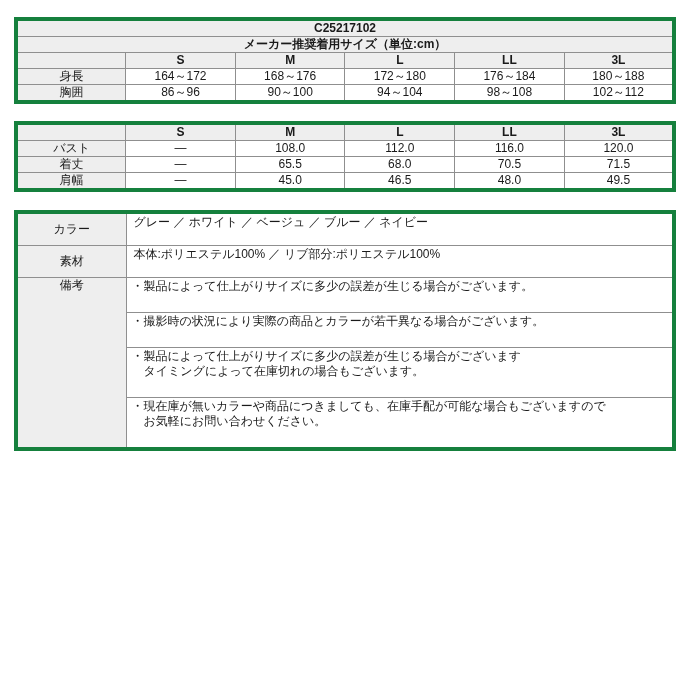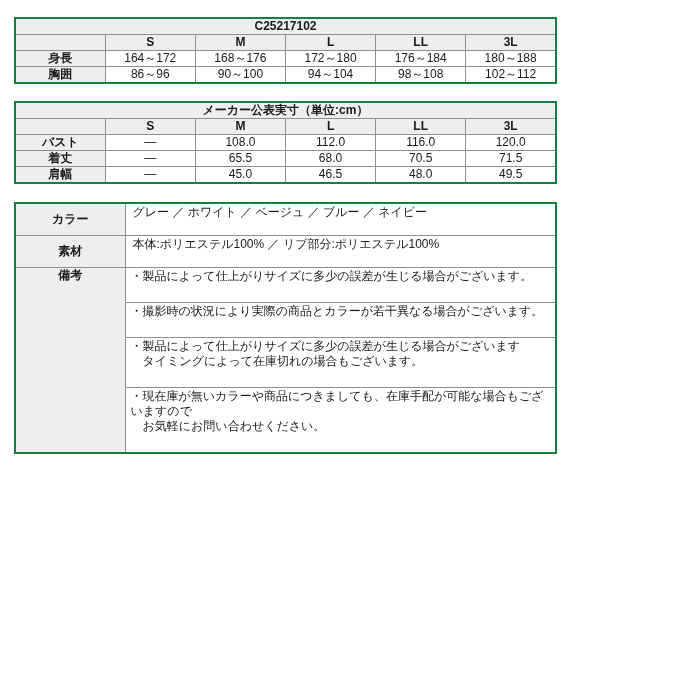--- a/index.html
+++ b/index.html
@@ -6,38 +6,38 @@
   html,body { background:#ffffff; }
   body {
     width:690px; height:690px;
     font-family:"Liberation Sans","DejaVu Sans",sans-serif;
     color:#1a1a1a;
     overflow:hidden;
   }
   .page { width:690px; height:690px; padding:17px 14px 0 14px; background:#ffffff; }
   table {
     border-collapse:collapse;
-    width:543px;
+    width:662px;
     table-layout:fixed;
-    border:2px solid #15803d;
+    border:4px solid #15803d;
   }
   td, th {
     border:1px solid #8f8f8f;
     font-size:12px;
     line-height:15px;
     height:16px;
     text-align:center;
     vertical-align:middle;
     font-weight:normal;
     overflow:hidden;
     white-space:nowrap;
   }
   .title { background:#eeeeee; font-weight:bold; }
   .hcell { background:#eeeeee; font-weight:bold; }
-  .lbl   { background:#eeeeee; font-weight:bold; }
+  .lbl   { background:#eeeeee; font-weight:normal; }
   .tbl col { width:16.666%; }
   .gap1 { margin-top:17px; }
   .gap2 { margin-top:18px; }
   .info col.c0 { width:110px; }
   .info td.val {
     text-align:left;
     padding:1px 4px 15px 7px;
   }
   .info td.note {
     text-align:left;
@@ -55,20 +55,23 @@
         <col>
         <col>
         <col>
         <col>
         <col>
         <col>
       </colgroup>
     <tbody>
       <tr>
         <td colspan="6" class="title">C25217102</td>
+      </tr>
+      <tr>
+        <td colspan="6" class="title">メーカー推奨着用サイズ（単位:cm）</td>
       </tr>
       <tr>
         <td class="hcell"></td>
         <td class="hcell">S</td>
         <td class="hcell">M</td>
         <td class="hcell">L</td>
         <td class="hcell">LL</td>
         <td class="hcell">3L</td>
       </tr>
       <tr>
@@ -93,23 +96,20 @@
   <table class="tbl gap1">
     <colgroup>
         <col>
         <col>
         <col>
         <col>
         <col>
         <col>
       </colgroup>
     <tbody>
-      <tr>
-        <td colspan="6" class="title">メーカー公表実寸（単位:cm）</td>
-      </tr>
       <tr>
         <td class="hcell"></td>
         <td class="hcell">S</td>
         <td class="hcell">M</td>
         <td class="hcell">L</td>
         <td class="hcell">LL</td>
         <td class="hcell">3L</td>
       </tr>
       <tr>
         <th class="lbl">バスト</th>

